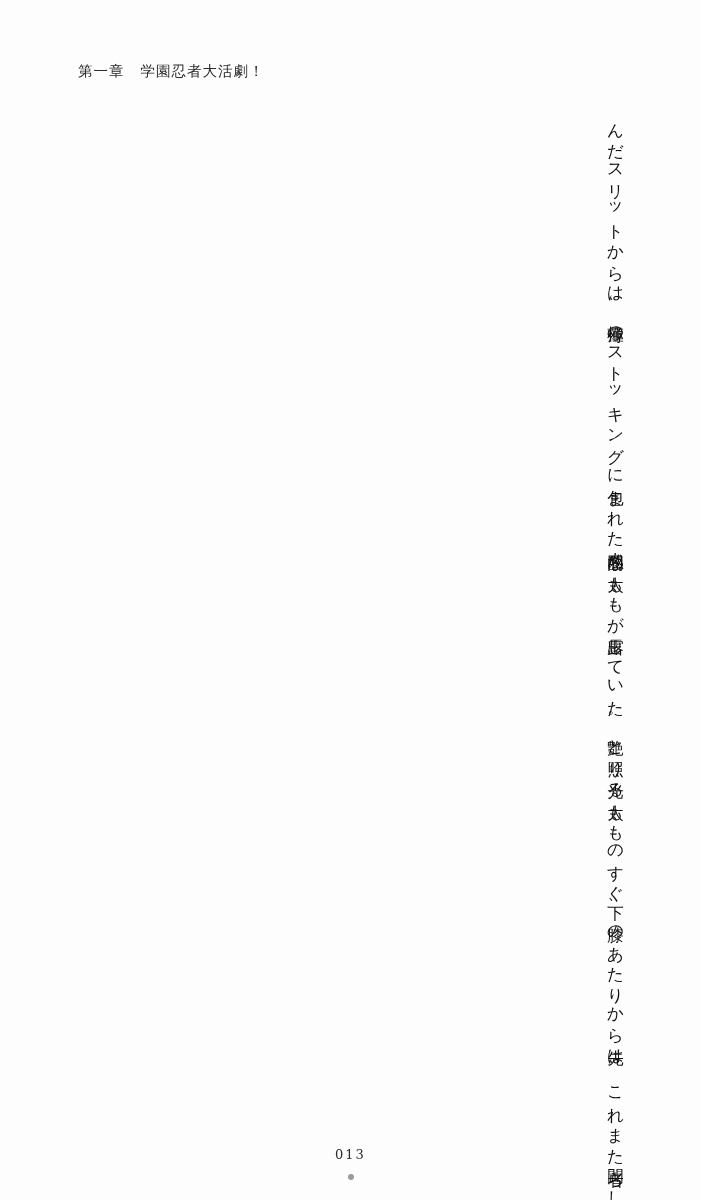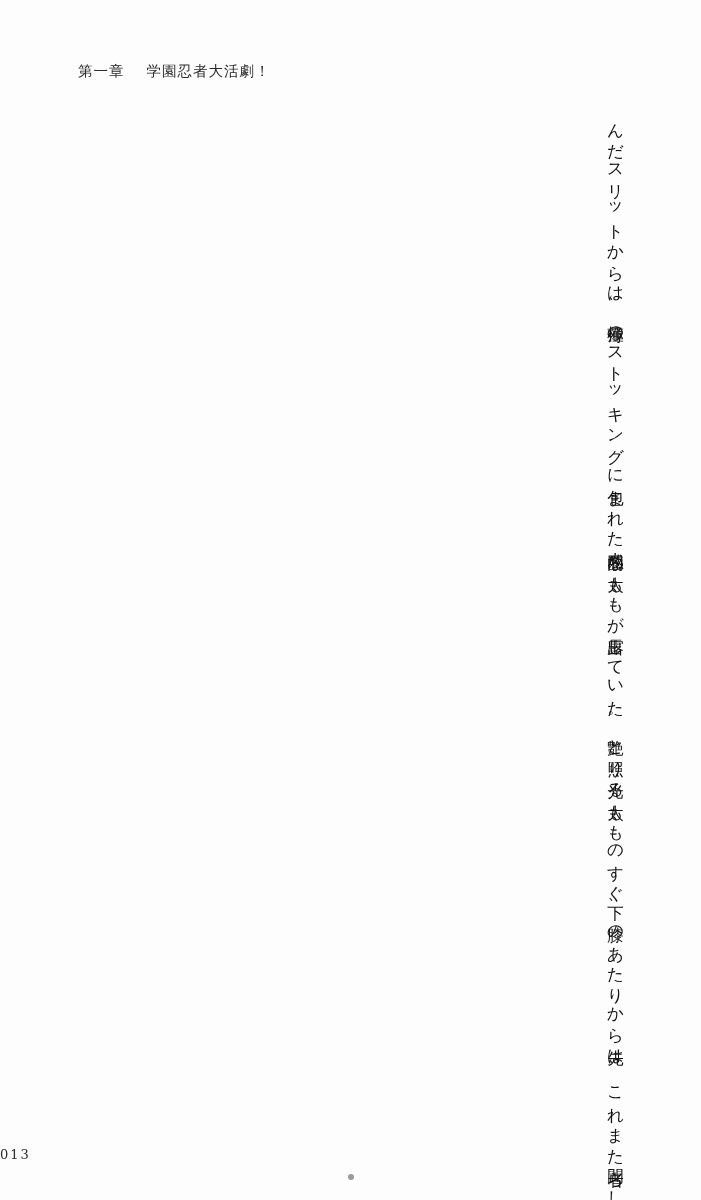--- a/index.html
+++ b/index.html
@@ -28,21 +28,21 @@
     position: absolute;
     top: 62px;
     left: 78px;
     font-size: 14.5px;
     letter-spacing: 1px;
     color: #2b2b2b;
     white-space: nowrap;
     font-family: "DejaVu Serif", "Liberation Serif", serif;
   }
   .header .chapter-no {
-    margin-right: 22px;
+    margin-right: 16px;
   }
   
   .body-text {
     position: absolute;
     top: 112px;
     right: 70px;
     height: 900px;
     width: 565px;
     display: flex;
     flex-direction: row;
@@ -61,21 +61,21 @@
     display: block;
     white-space: nowrap;
     height: 100%;
   }
   
   .folio {
     position: absolute;
     bottom: 38px;
     left: 0;
     width: 701px;
-    text-align: left;
+    text-align: center;
     font-size: 13px;
     letter-spacing: 2px;
     color: #2b2b2b;
     font-family: "DejaVu Serif", "Liberation Serif", serif;
   }
   .folio-dot {
     position: absolute;
     bottom: 20px;
     left: 50%;
     margin-left: -3px;

